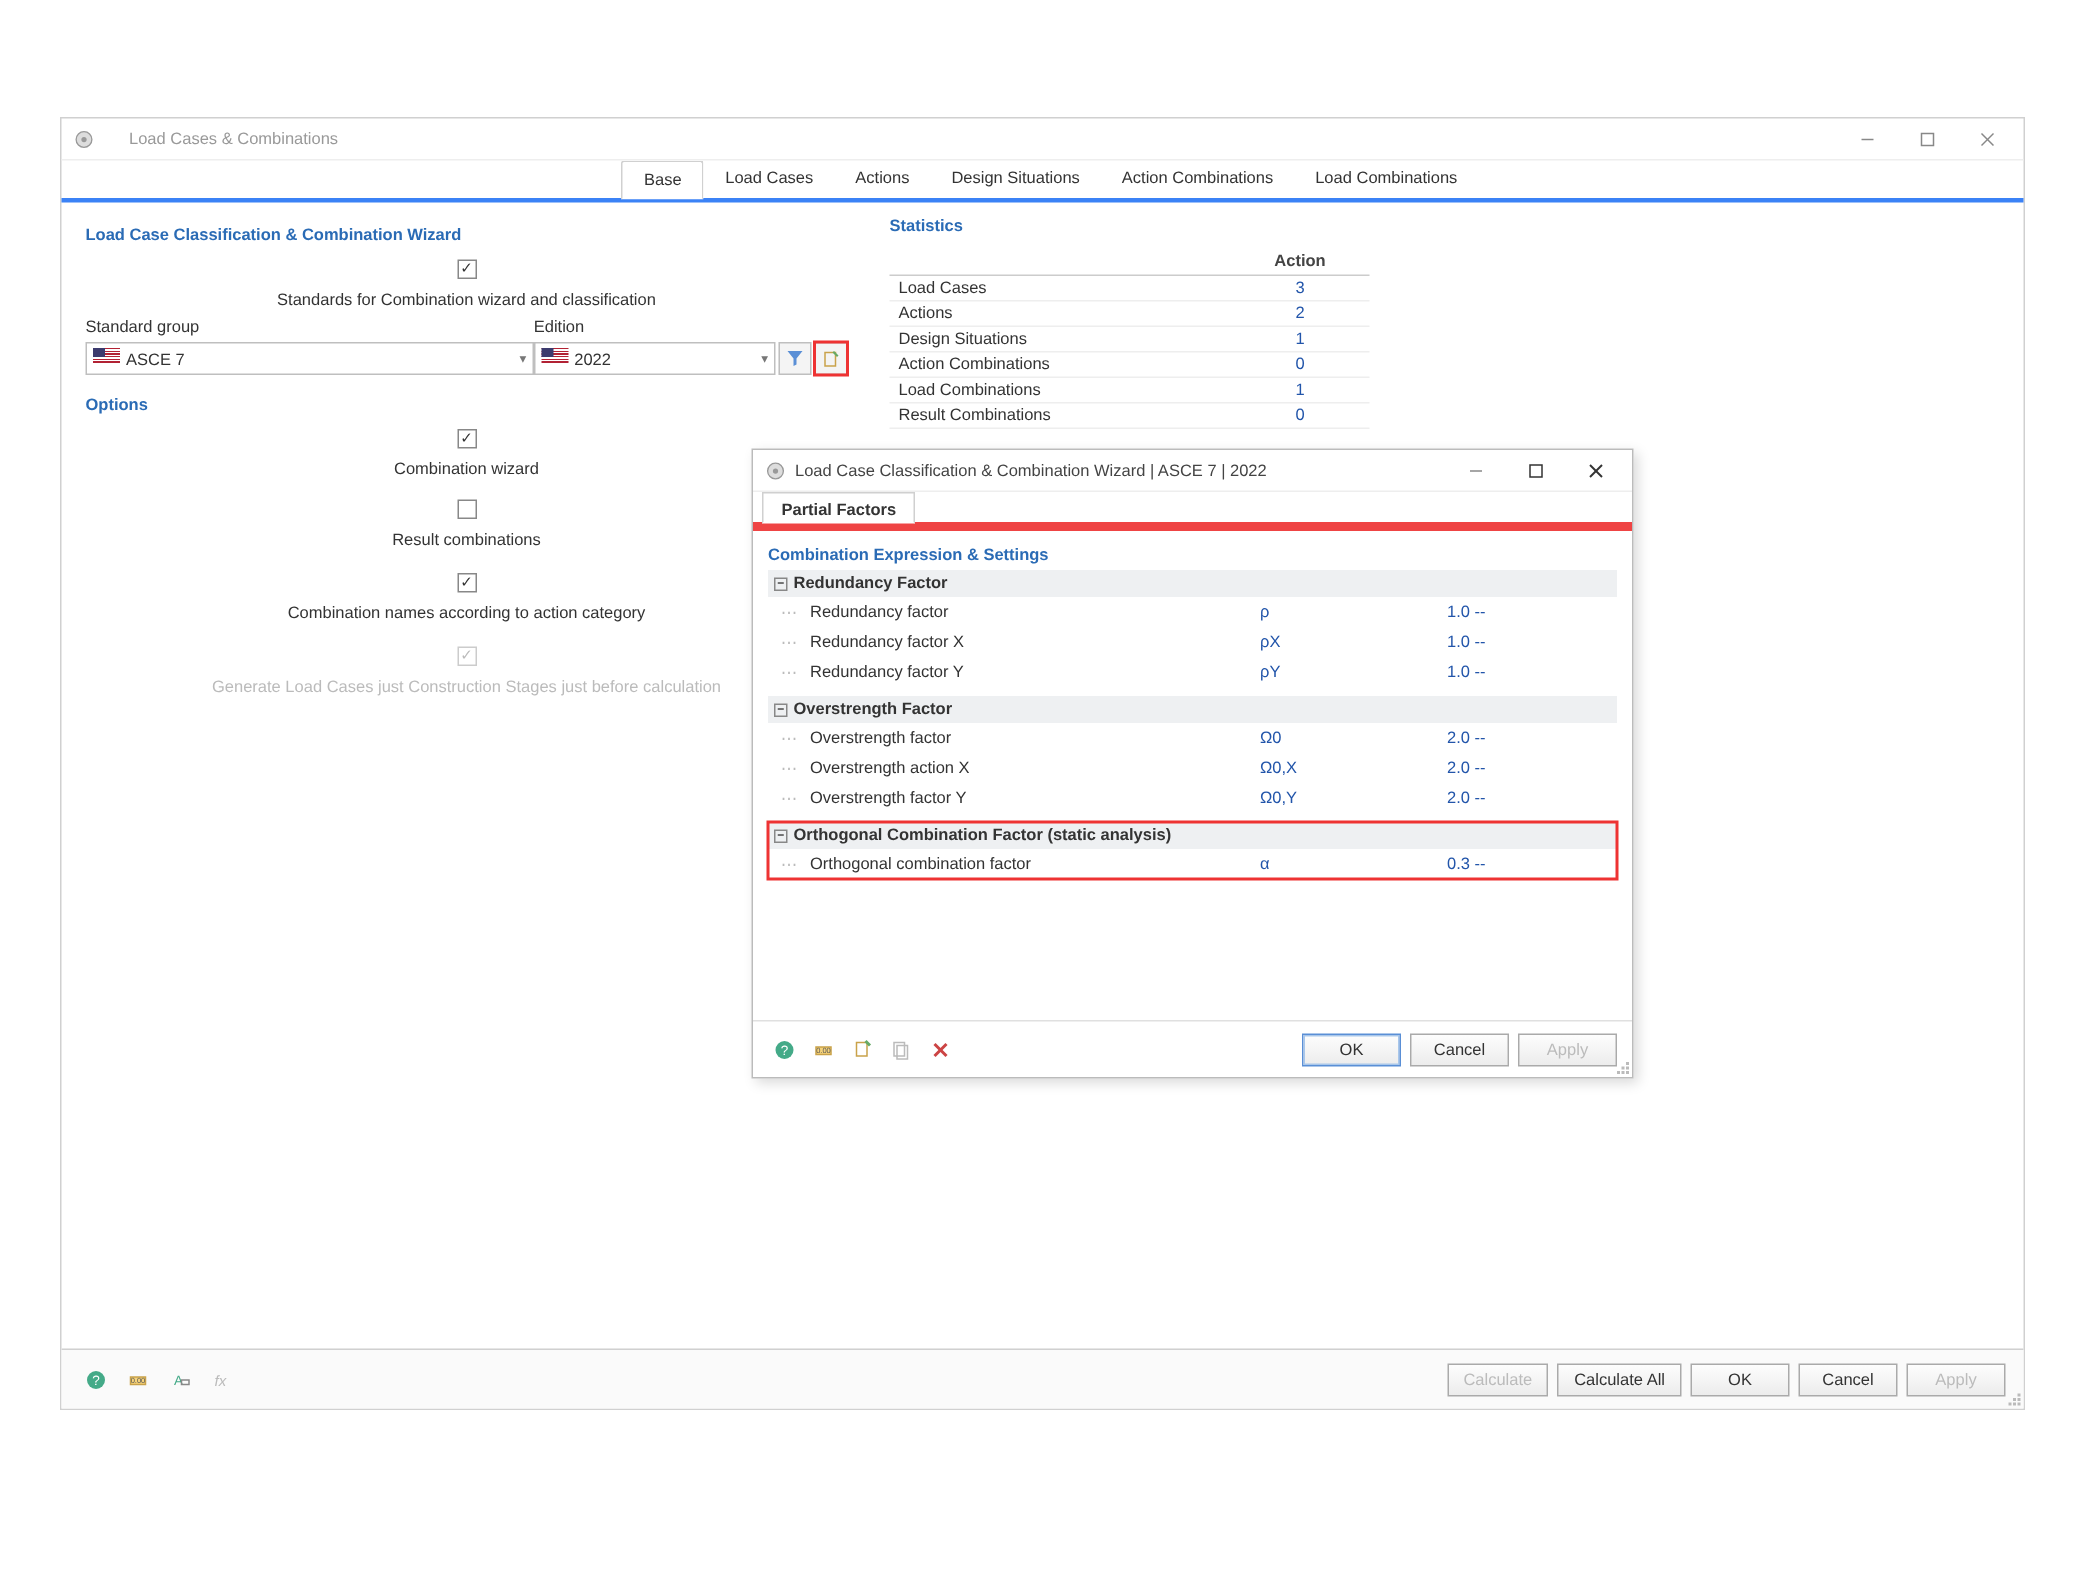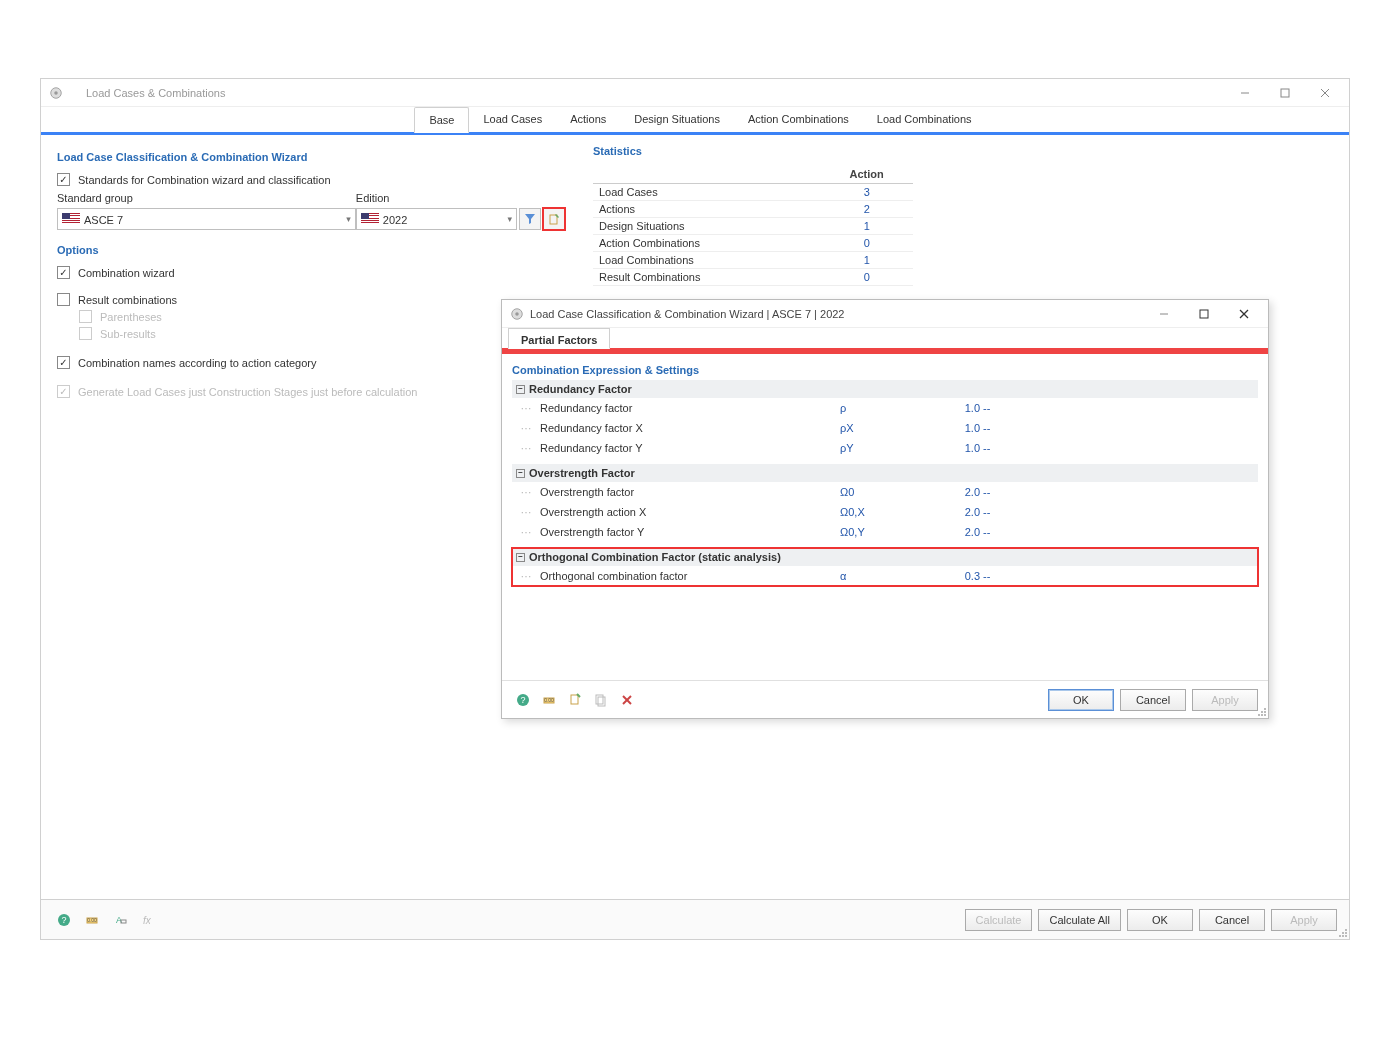--- a/index.html
+++ b/index.html
@@ -17,21 +17,21 @@
   .win-controls { display:flex; }
   .win-btn { width:40px; height:26px; display:flex; align-items:center; justify-content:center; color:#666; }
   .win-btn svg { width:10px; height:10px; }
   .tabs { display:flex; height:28px; border-bottom:3px solid #3b82f6; padding-left:10px;justify-content:center; }
   .tab { padding:6px 14px 0 14px; color:#333; cursor:default; }
   .tab.active { border:1px solid #d0d0d0; border-bottom:1px solid #fff; background:#fff; border-radius:2px 2px 0 0; margin-bottom:-1px; }
   .body { display:flex; height:calc(100% - 28px - 28px - 40px); }
   .left-panel { width:540px; padding:12px 16px; }
   .right-panel { flex:1; padding:10px 16px 0 12px; position:relative; }
   .section-title { color:#2a6bb5; font-weight:600; margin:4px 0 10px 0; }
-  .row { display:flex; align-items:center; margin:4px 0; gap:8px; }
+  .row { display:flex; align-items:center; margin:4px 0; gap:8px;flex-direction:column; }
   .check { width:13px; height:13px; border:1px solid #888; display:inline-flex; align-items:center; justify-content:center; }
   .check.on::after { content:"✓"; font-size:10px; line-height:10px; color:#333; }
   .check.disabled { border-color:#ccc; }
   .check.disabled.on::after { color:#bbb; }
   .label-disabled { color:#bbb; }
   .form-row { display:flex; margin:6px 0;align-items:flex-end; }
   .form-col { display:flex; flex-direction:column; gap:4px; }
   .form-col.first { width:300px; }
   .form-col.second { width:210px; }
   .select { height:22px; border:1px solid #bfbfbf; display:flex; align-items:center; padding:0 4px; justify-content:space-between; background:#fff; }
@@ -42,21 +42,21 @@
   .icon-btn.red-outline { outline:2px solid #e33; outline-offset:-1px; }
   .icon-btn svg { width:12px; height:12px; }
   .options-sub { margin-left:22px; }
   .stats-title { color:#2a6bb5; font-weight:600; margin:0 0 8px 0; }
   .stats-table { width:320px; border-collapse:collapse; font-size:11px; }
   .stats-table th { font-weight:600; text-align:center; border-bottom:1px solid #ccc; padding:3px 6px; color:#444;}
   .stats-table td { padding:2px 6px; border-bottom:1px solid #eee;}
   .stats-table td.num { text-align:center; color:#2255aa; }
   
   .inner-dialog {
-    position:absolute; left:460px; top:220px; width:768px; height:420px;
+    position:absolute; left:460px; top:220px; width:588px; height:420px;
     background:#fff; border:1px solid #bbb; box-shadow:3px 3px 8px rgba(0,0,0,0.15);
   }
   .inner-title { display:flex; align-items:center; justify-content:space-between; height:28px; padding:0 4px 0 8px; border-bottom:1px solid #eee;}
   .inner-title-left { display:flex; align-items:center; gap:6px; color:#444;}
   .inner-tabs { display:flex; height:26px; border-bottom:6px solid #ef4444; padding-left:6px;}
   .inner-tab { padding:5px 12px 0 12px; border:1px solid #d0d0d0; border-bottom:1px solid #fff; margin-bottom:-1px; font-weight:600; font-size:11px; }
   .inner-body { padding:8px 10px 0 10px; height:calc(100% - 28px - 26px - 38px); overflow:auto;}
   .inner-section-title { color:#2a6bb5; font-weight:600; margin:2px 0 4px 0; }
   .group-header { background:#eef0f2; padding:3px 4px; font-weight:600; display:flex; align-items:center; gap:4px;}
   .tree-toggle { width:9px; height:9px; border:1px solid #888; display:inline-flex; align-items:center; justify-content:center; font-size:8px; line-height:8px; }
@@ -170,30 +170,20 @@
 
       <div class="row">
         <span class="check on"></span>
         <span>Combination wizard</span>
       </div>
       <div style="height:6px"></div>
       <div class="row">
         <span class="check"></span>
         <span>Result combinations</span>
       </div>
-      <div class="options-sub">
-        <div class="row">
-          <span class="check disabled"></span>
-          <span class="label-disabled">Parentheses</span>
-        </div>
-        <div class="row">
-          <span class="check disabled"></span>
-          <span class="label-disabled">Sub-results</span>
-        </div>
-      </div>
       <div style="height:8px"></div>
       <div class="row">
         <span class="check on"></span>
         <span>Combination names according to action category</span>
       </div>
       <div style="height:8px"></div>
       <div class="row">
         <span class="check on disabled"></span>
         <span class="label-disabled">Generate Load Cases just Construction Stages just before calculation</span>
       </div>

